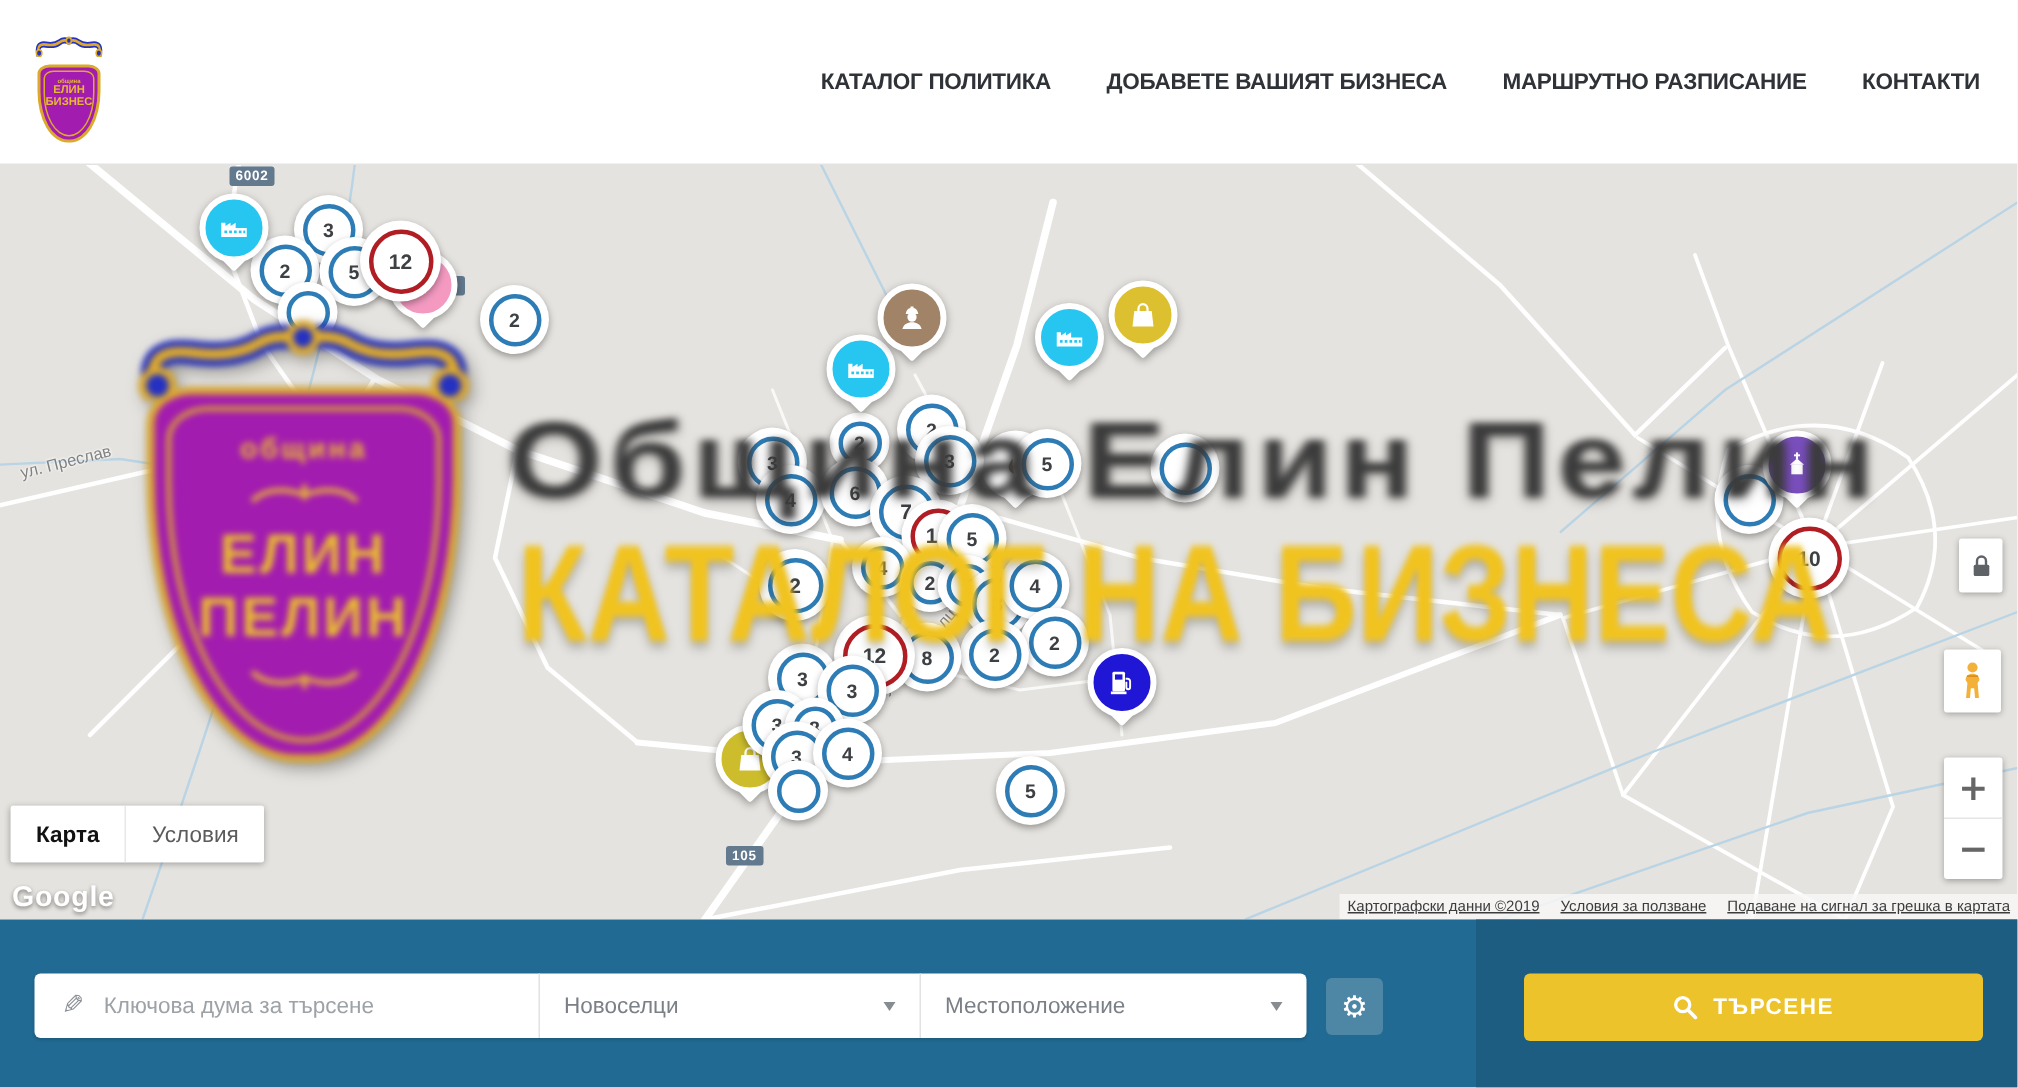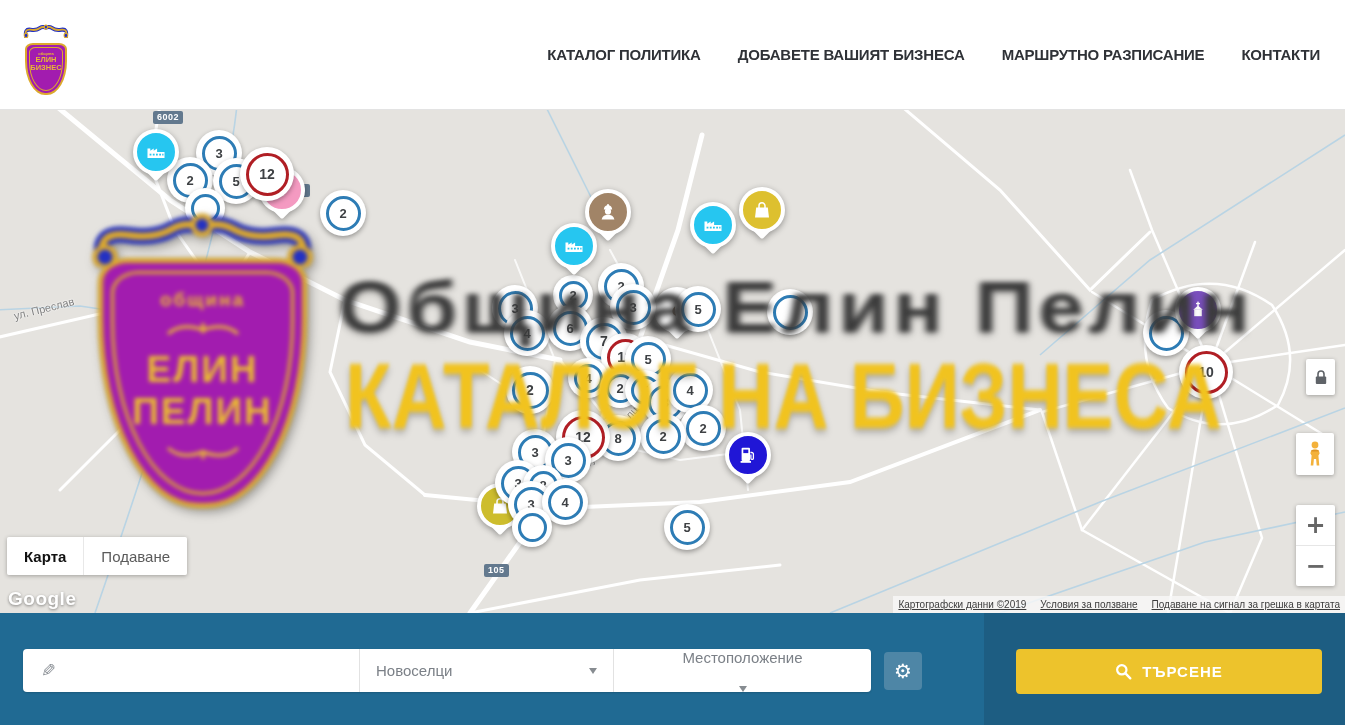--- a/index.html
+++ b/index.html
@@ -114,21 +114,21 @@
                 border-radius:4px; display:flex; box-shadow:0 1px 2px rgba(0,0,0,.15); }
   .sb-section { display:flex; align-items:center; height:100%; }
   .sb-keyword { width:337px; border-right:1px solid #e2e2e2; padding:0 12px 0 18px; }
   .sb-keyword .pencil { font-family:"DejaVu Sans",sans-serif; color:#8b9096; font-size:18px;
                         transform:scaleX(-1); margin-right:13px; }
   .sb-keyword input { border:none; outline:none; flex:1; font-size:15px; color:#333;
                       font-family:"Liberation Sans",sans-serif; background:transparent; }
   .sb-keyword input::placeholder { color:#9da2a7; opacity:1; }
   .sb-select { justify-content:space-between; padding:0 16px; cursor:pointer; }
   .sb-category { width:254px; border-right:1px solid #e2e2e2; }
-  .sb-location { width:257px;flex-direction:column; }
+  .sb-location { width:257px; }
   .sb-select .lbl { font-size:15px; color:#7b8087; }
   .dd-arrow { width:0; height:0; border-left:4.5px solid transparent;
               border-right:4.5px solid transparent; border-top:6px solid #878c91; }
   .gear-btn { position:absolute; left:884px; top:39px; width:38px; height:38px; border:none;
               border-radius:4px; background:#4e86a6; color:#fff; cursor:pointer;
               font-family:"DejaVu Sans",sans-serif; font-size:20px; line-height:38px; }
   .search-btn { position:absolute; left:1016px; top:36px; width:306px; height:45px; border:none;
                 border-radius:4px; background:#edc32c; color:#fff; font-weight:bold; font-size:15px;
                 letter-spacing:1px; cursor:pointer; display:flex; align-items:center;
                 justify-content:center; gap:10px; font-family:"Liberation Sans",sans-serif; }
@@ -465,21 +465,21 @@
             <path d="M5 6 Q18 18 40 10 Q62 18 75 6 M40 8 L40 17" fill="none" stroke="#e8b833" stroke-width="3"></path>
           </svg>
         </div>
       </div>
       <div class="wm-line1">Община Елин Пелин</div>
       <div class="wm-line2">КАТАЛОГ НА БИЗНЕСА</div>
     </div>
 
     <div class="maptype">
       <button class="mt-map">Карта</button>
-      <button class="mt-sat">Подаване</button>
+      <button class="mt-sat">Условия</button>
     </div>
     <div class="google-logo">Google</div>
     <div class="attribution">
       <span>Картографски данни ©2019</span>
       <span>Условия за ползване</span>
       <span>Подаване на сигнал за грешка в картата</span>
     </div>
     <div class="ctrl ctrl-lock">
       <svg width="14" height="17" viewBox="0 0 14 17">
         <path d="M4 8V5a3 3 0 016 0v3" fill="none" stroke="#5f6368" stroke-width="1.6"></path>
@@ -497,20 +497,21 @@
       <button class="zc-in">+</button>
       <button class="zc-out">−</button>
     </div>
   </div>
 
   <div class="searchbar">
     <div class="search-right-panel"></div>
     <div class="search-box">
       <div class="sb-section sb-keyword">
         <span class="pencil">✎</span>
+        <input type="text" placeholder="Ключова дума за търсене" style="">
       </div>
       <div class="sb-section sb-select sb-category">
         <span class="lbl">Новоселци</span>
         <span class="dd-arrow"></span>
       </div>
       <div class="sb-section sb-select sb-location">
         <span class="lbl">Местоположение</span>
         <span class="dd-arrow"></span>
       </div>
     </div>

